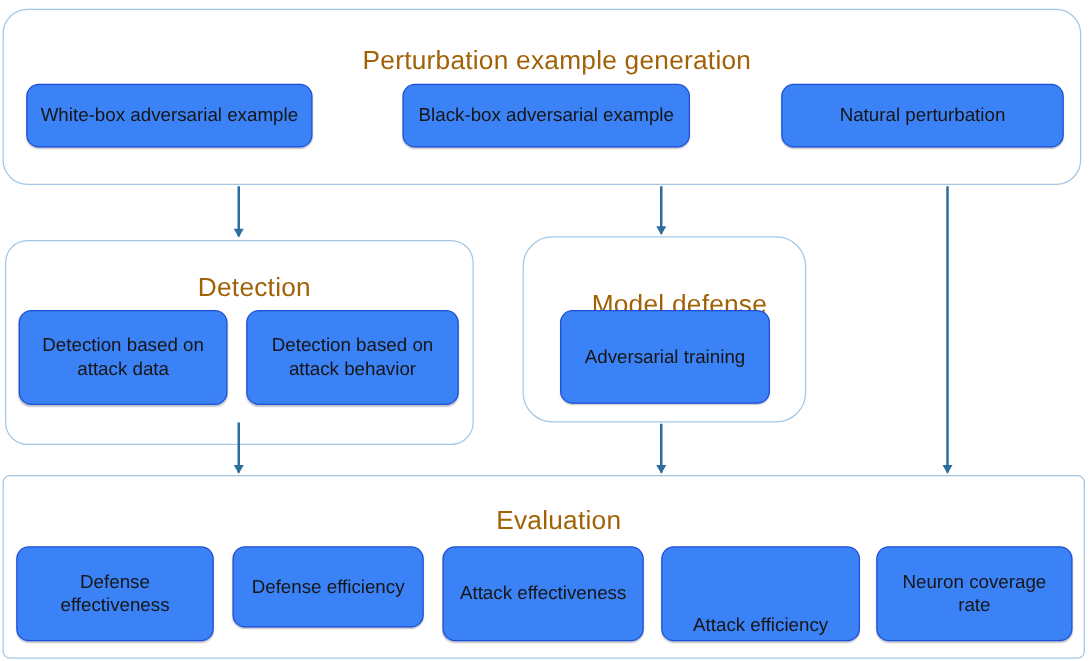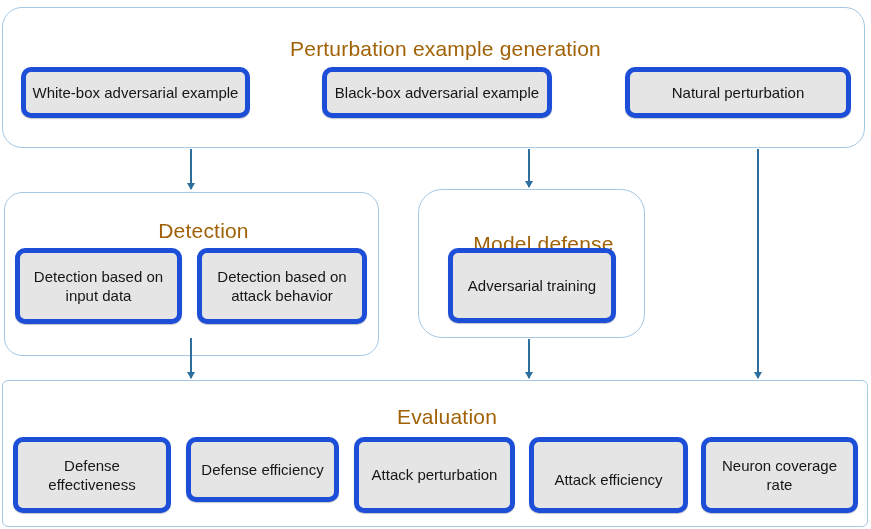--- a/index.html
+++ b/index.html
@@ -26,32 +26,32 @@
     width: 100%;
     text-align: center;
     color: #a16207;
     font-size: 21px;
     font-weight: 400;
     letter-spacing: 0.2px;
     margin: 12px;
   }
   .node {
     position: absolute;
-    background: #e5e5e5;
-    border: 5px solid #1d4ed8;
+    background: #3b82f6;
+    border: 1px solid #1d4ed8;
     border-radius: 10px;
     box-sizing: border-box;
     display: flex;
     align-items: center;
     justify-content: center;
     text-align: center;
     font-size: 15px;
     line-height: 1.3;
     color: #161616;
-    padding: 19px 6px;
+    padding: 2px 6px;
     box-shadow: 0 1px 1px rgba(80,90,110,0.35);
   }
   .arrow {
     position: absolute;
     width: 2px;
     background: #2c6e9e;
   }
   .arrow::after {
     content: "";
     position: absolute;
@@ -85,21 +85,21 @@
   </div>
 
   <div class="arrow" style="left:190px; top:149px; height:40px;"></div>
   <div class="arrow" style="left:528px; top:149px; height:38px;"></div>
   <div class="arrow" style="left:757px; top:149px; height:229px;"></div>
 
   <div class="group" style="left:4px; top:192px; width:375px; height:164px; border-radius:18px;">
     <h2 class="group-title" style="top:14px;">Detection</h2>
   </div>
   <div class="node" style="left:15px; top:248px; width:167px; height:76px;">
-    <span>Detection based on input data</span>
+    <span>Detection based on attack data</span>
   </div>
   <div class="node" style="left:197px; top:248px; width:170px; height:76px;">
     <span>Detection based on attack behavior</span>
   </div>
 
   <div class="group" style="left:418px; top:189px; width:227px; height:149px; border-radius:24px;">
     <h2 class="group-title" style="top:30px;">Model defense</h2>
   </div>
   <div class="node" style="left:448px; top:248px; width:168px; height:75px;">
     <span>Adversarial training</span>
@@ -111,21 +111,21 @@
   <div class="group" style="left:2px; top:380px; width:866px; height:147px; border-radius:6px;">
     <h2 class="group-title" style="top:12px;">Evaluation</h2>
   </div>
   <div class="node" style="left:13px; top:437px; width:158px; height:76px;">
     <span>Defense effectiveness</span>
   </div>
   <div class="node" style="left:186px; top:437px; width:153px; height:65px;">
     <span>Defense efficiency</span>
   </div>
   <div class="node" style="left:354px; top:437px; width:161px; height:76px;">
-    <span>Attack perturbation</span>
+    <span>Attack effectiveness</span>
   </div>
   <div class="node" style="left:529px; top:437px; width:159px; height:76px;align-items:flex-end;">
     <span>Attack efficiency</span>
   </div>
   <div class="node" style="left:701px; top:437px; width:157px; height:76px;">
     <span>Neuron coverage rate</span>
   </div>
 
 </div>
 

